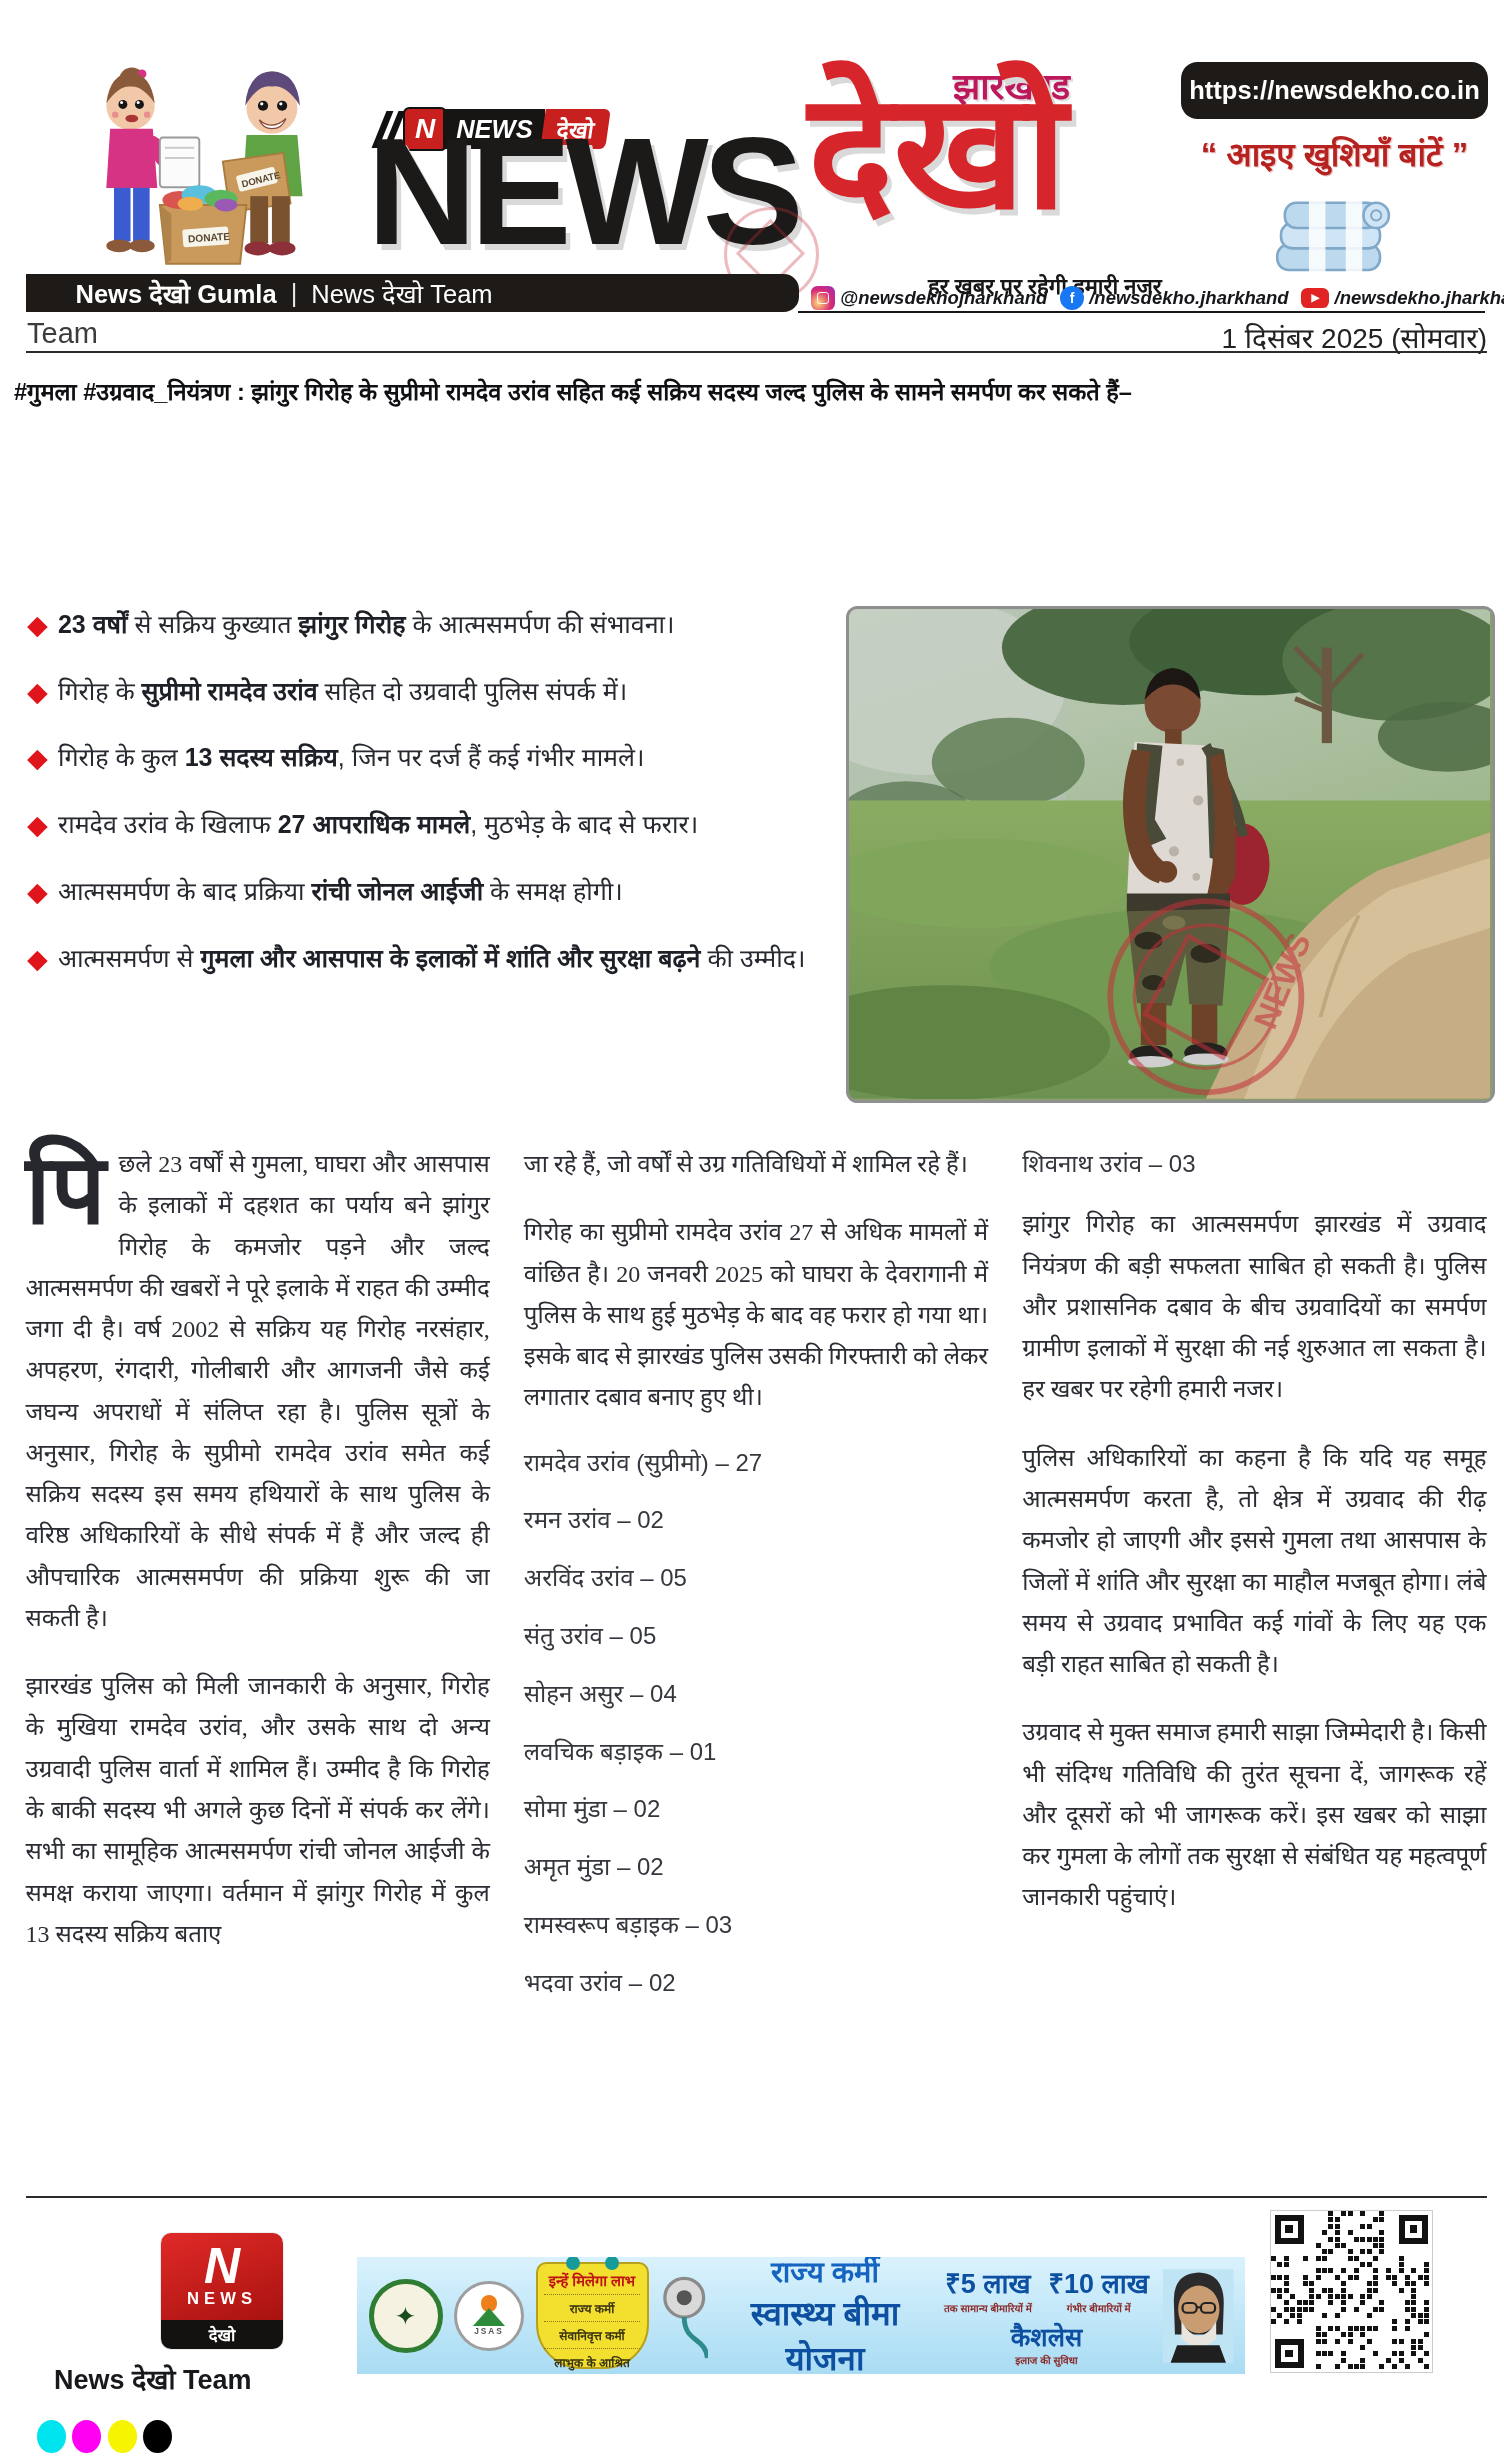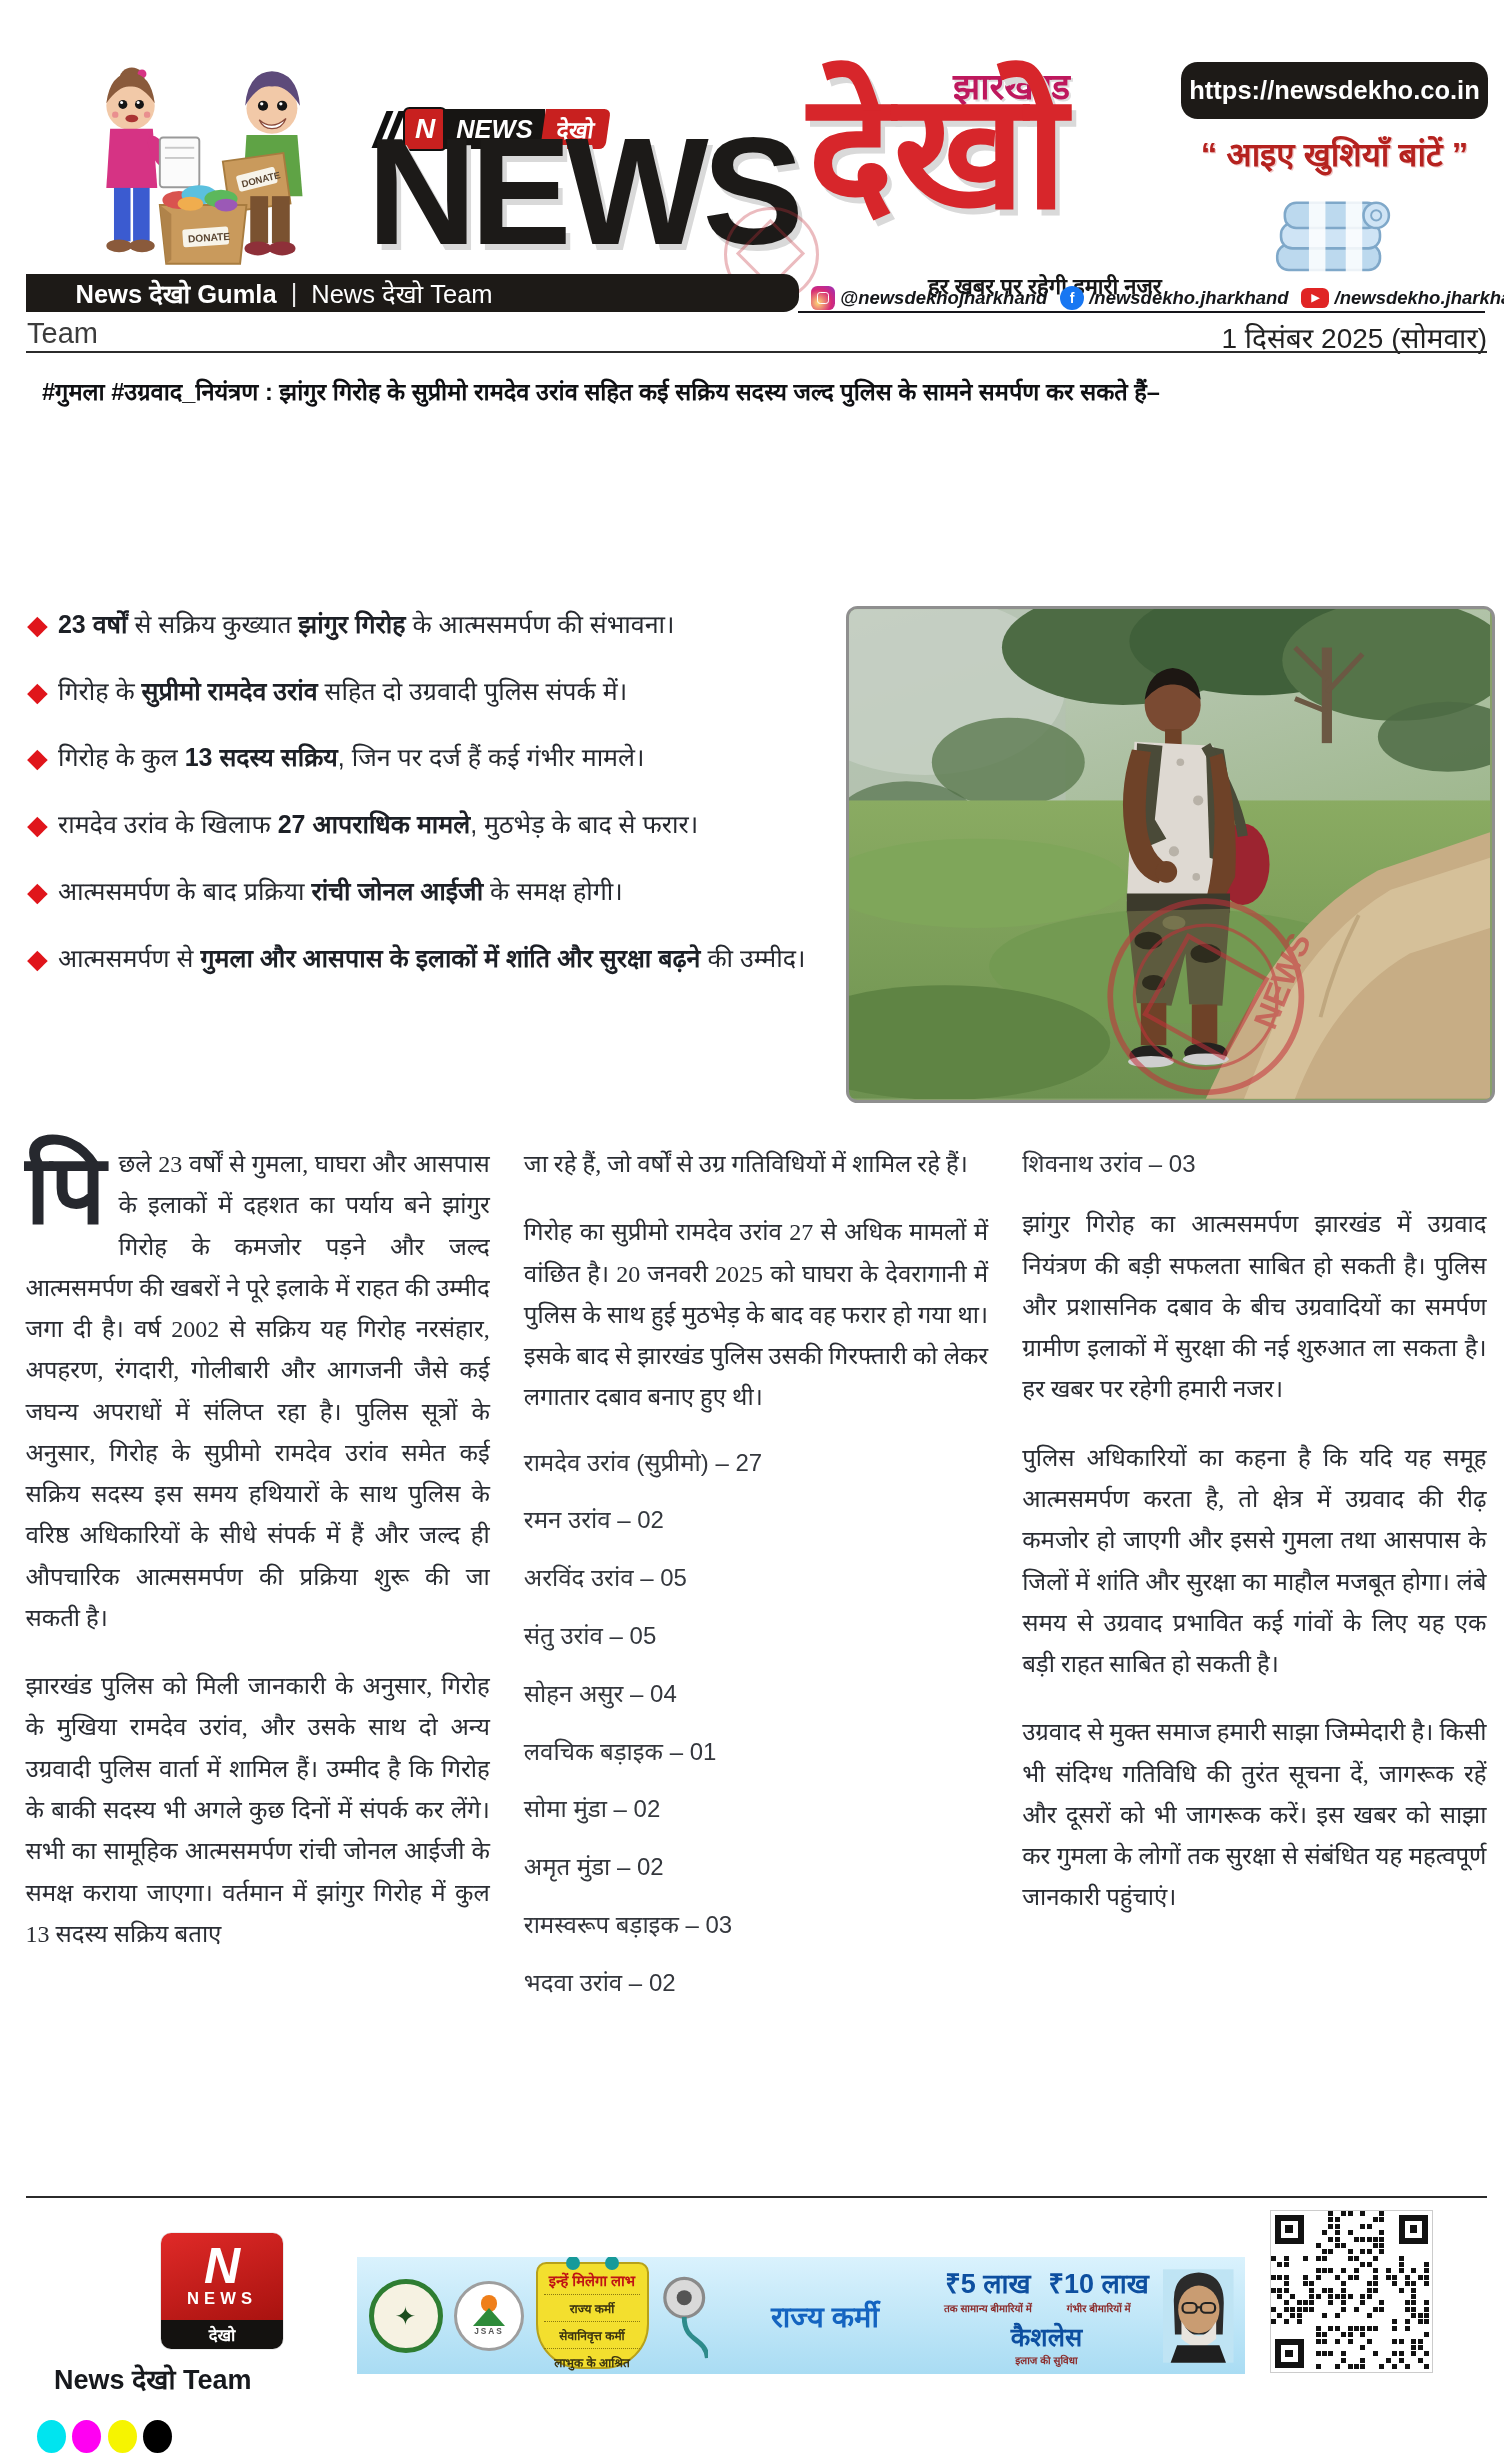--- a/index.html
+++ b/index.html
@@ -42,21 +42,21 @@
   .sicon.instagram{border-radius:6.4px;background:radial-gradient(circle at 30% 70%,#feda75,#d62976 55%,#962fbf);}
   .iglens{width:10.2px;height:10.2px;border:1.9px solid #fff;border-radius:3.2px;display:block;}
   .sicon.facebook{background:#1877f2;}
   .sicon.youtube{background:#e02424;border-radius:6.4px;width:28px;height:20.4px;font-size:10.2px;}
   .shandle{font-size:18.5px;font-weight:bold;font-style:italic;color:#15171a;}
   .soc-rule{position:absolute;left:798px;top:311px;width:687px;height:1.9px;background:#15151a;}
   .location{position:absolute;left:27px;top:317px;font-size:29px;color:#3c3c3c;}
   .dateline{position:absolute;right:18px;top:318px;font-size:28px;color:#222;}
   .rule{position:absolute;left:25.5px;width:1461px;height:1.9px;background:#2b2b2b;}
   
-  .kicker{position:absolute;left:42px;top:375px;width:1461px;font-size:23.6px;font-weight:700;color:#0f1013;
+  .kicker{position:absolute;left:14px;top:375px;width:1461px;font-size:23.6px;font-weight:700;color:#0f1013;
         white-space:nowrap;overflow:hidden;}
   .headline{position:absolute;left:25.5px;top:416px;width:1466px;margin:0;font-size:41px;font-weight:800;
         line-height:1.55;color:#25272d;letter-spacing:0;}
   
   .bullets{position:absolute;left:27px;top:604px;width:808px;}
   .bullet{display:flex;gap:10.2px;margin-bottom:23px;}
   .diamond{color:#e0151b;font-size:27px;line-height:1.62;flex:none;}
   .btext{margin:0;font-size:25px;line-height:1.62;color:#26292f;}
   .btext b{font-weight:800;color:#1d2026;}
   .photo{position:absolute;left:846px;top:606px;width:649px;height:497px;margin:0;border:3.8px solid #8f8f8f;
@@ -389,20 +389,21 @@
           <div class="shield-item">लाभुक के आश्रित</div>
         </div>
     </div>
     <svg width="57" height="102" viewBox="0 0 90 160">
       <circle cx="45" cy="46" r="36" fill="#d9d9d9" stroke="#8a8a8a" stroke-width="6"></circle>
       <circle cx="45" cy="46" r="14" fill="#555"></circle>
       <path d="M45,82 C45,130 84,118 88,158" stroke="#2e8b8b" stroke-width="9" fill="none"></path>
     </svg>
     <div class="adtitle">
       <div class="l1">राज्य कर्मी</div>
+      <div class="l2">स्वास्थ्य बीमा योजना</div>
     </div>
     <div class="benefits">
       <div class="benrow">
         <div>
           <div class="amount">₹5 लाख</div>
           <div class="bsub">तक सामान्य बीमारियों में</div>
         </div>
         <div>
           <div class="amount">₹10 लाख</div>
           <div class="bsub">गंभीर बीमारियों में</div>

